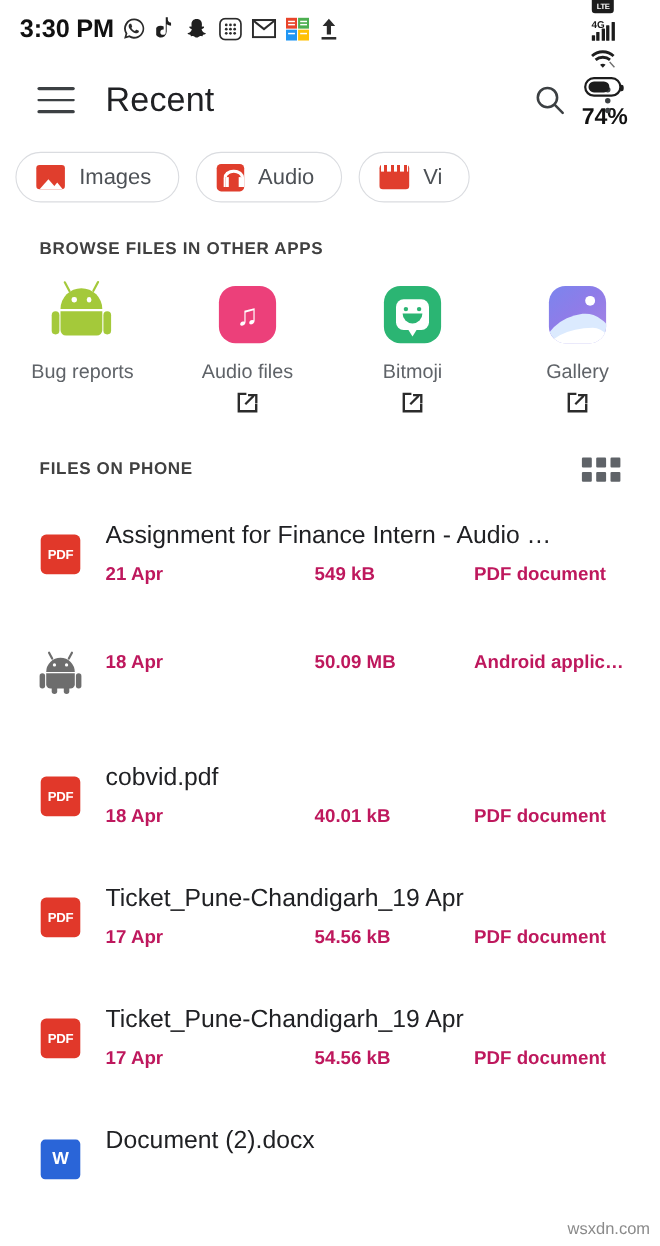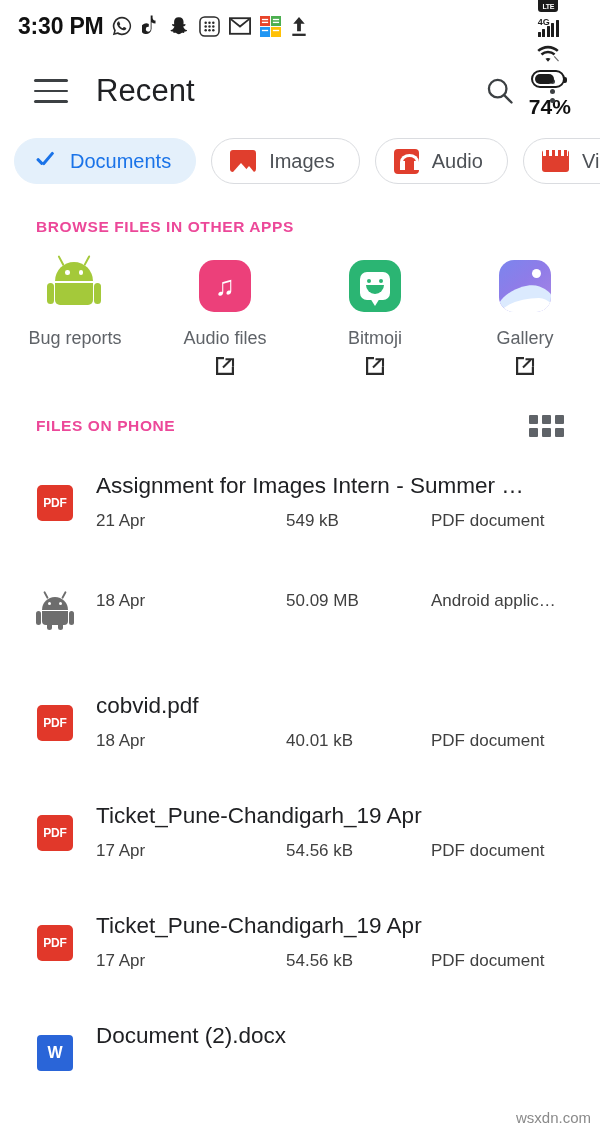--- a/index.html
+++ b/index.html
@@ -104,21 +104,21 @@
     background:#e03e2d; border-left:3px solid #fff; border-right:3px solid #fff;
   }
   .ic-video { width:27px; height:22px; background:#e03e2d; border-radius:3px; position:relative; }
   .ic-video::before{
     content:""; position:absolute; top:0; left:1px; right:1px; height:6px;
     background: repeating-linear-gradient(90deg,#fff 0 3px, #e03e2d 3px 6px);
   }
 
   
   .section-title {
-    font-size:15.5px; font-weight:700; color:#ec4899; letter-spacing:0.6px;
+    font-size:15.5px; font-weight:700; color:#404040; letter-spacing:0.6px;
     padding: 34px 0 0 36px;
   }
   .section-row {
     display:flex; align-items:center; justify-content:space-between;
     padding: 34px 36px 0 36px;
   }
   .grid-ico { display:grid; grid-template-columns: repeat(3, 9px); grid-template-rows: repeat(2, 9px); gap:4px; cursor:pointer; }
   .grid-ico i { background:#5f6368; display:block; border-radius:1px; }
 
   
@@ -202,21 +202,21 @@
   .apk-robot .arm{position:absolute;top:16px;width:5px;height:14px;background:#6d6d6d;border-radius:3px;}
   .apk-robot .arm.l{left:-2px;} .apk-robot .arm.r{right:-2px;}
   .apk-robot .leg{position:absolute;top:29px;width:5px;height:6px;background:#6d6d6d;border-radius:0 0 3px 3px;}
   .apk-robot .leg.l{left:9px;} .apk-robot .leg.r{right:9px;}
 
   .file-info { flex:1; padding-left: 22px; min-width:0; }
   .file-name {
     font-size:22.5px; color:#202124; white-space:nowrap; overflow:hidden;
     text-overflow:ellipsis; line-height: 30px;
   }
-  .file-meta { display:flex; margin-top:10px; font-size:17px; color:#404040; }
+  .file-meta { display:flex; margin-top:10px; font-size:17px; color:#be185d;font-weight:bold; }
   .file-date { width: 190px; flex:none; }
   .file-size { width: 145px; flex:none; }
   .file-type { flex:1; white-space:nowrap; overflow:hidden; text-overflow:ellipsis; }
 
   .watermark{
     position:absolute; right:6px; bottom:6px; font-size:15px; color:#8a8a8a;
     font-family:"Liberation Sans", sans-serif; background:#fff; padding:1px 3px;
   }
 </style>
 </head>
@@ -339,24 +339,20 @@
     <div class="appbar-act">
       <div class="dots">
           <i></i>
           <i></i>
           <i></i>
         </div>
     </div>
   </div>
 
   <div class="chips">
-    <div class="chip selected">
-      <span class="check"></span>
-      <span class="chip-label">Documents</span>
-    </div>
     <div class="chip">
       <span class="ic-img"></span>
       <span class="chip-label">Images</span>
     </div>
     <div class="chip">
       <span class="ic-audio"></span>
       <span class="chip-label">Audio</span>
     </div>
     <div class="chip">
       <span class="ic-video"></span>
@@ -441,21 +437,21 @@
     </div>
   </div>
 
   <div class="files">
 
     <div class="file-row">
       <div class="file-ico">
         <div class="pdf-badge">PDF</div>
       </div>
       <div class="file-info">
-        <div class="file-name">Assignment for Images Intern - Summer …</div>
+        <div class="file-name">Assignment for Finance Intern - Audio …</div>
         <div class="file-meta">
           <span class="file-date">21 Apr</span>
           <span class="file-size">549 kB</span>
           <span class="file-type">PDF document</span>
         </div>
       </div>
     </div>
 
     <div class="file-row">
       <div class="file-ico">

